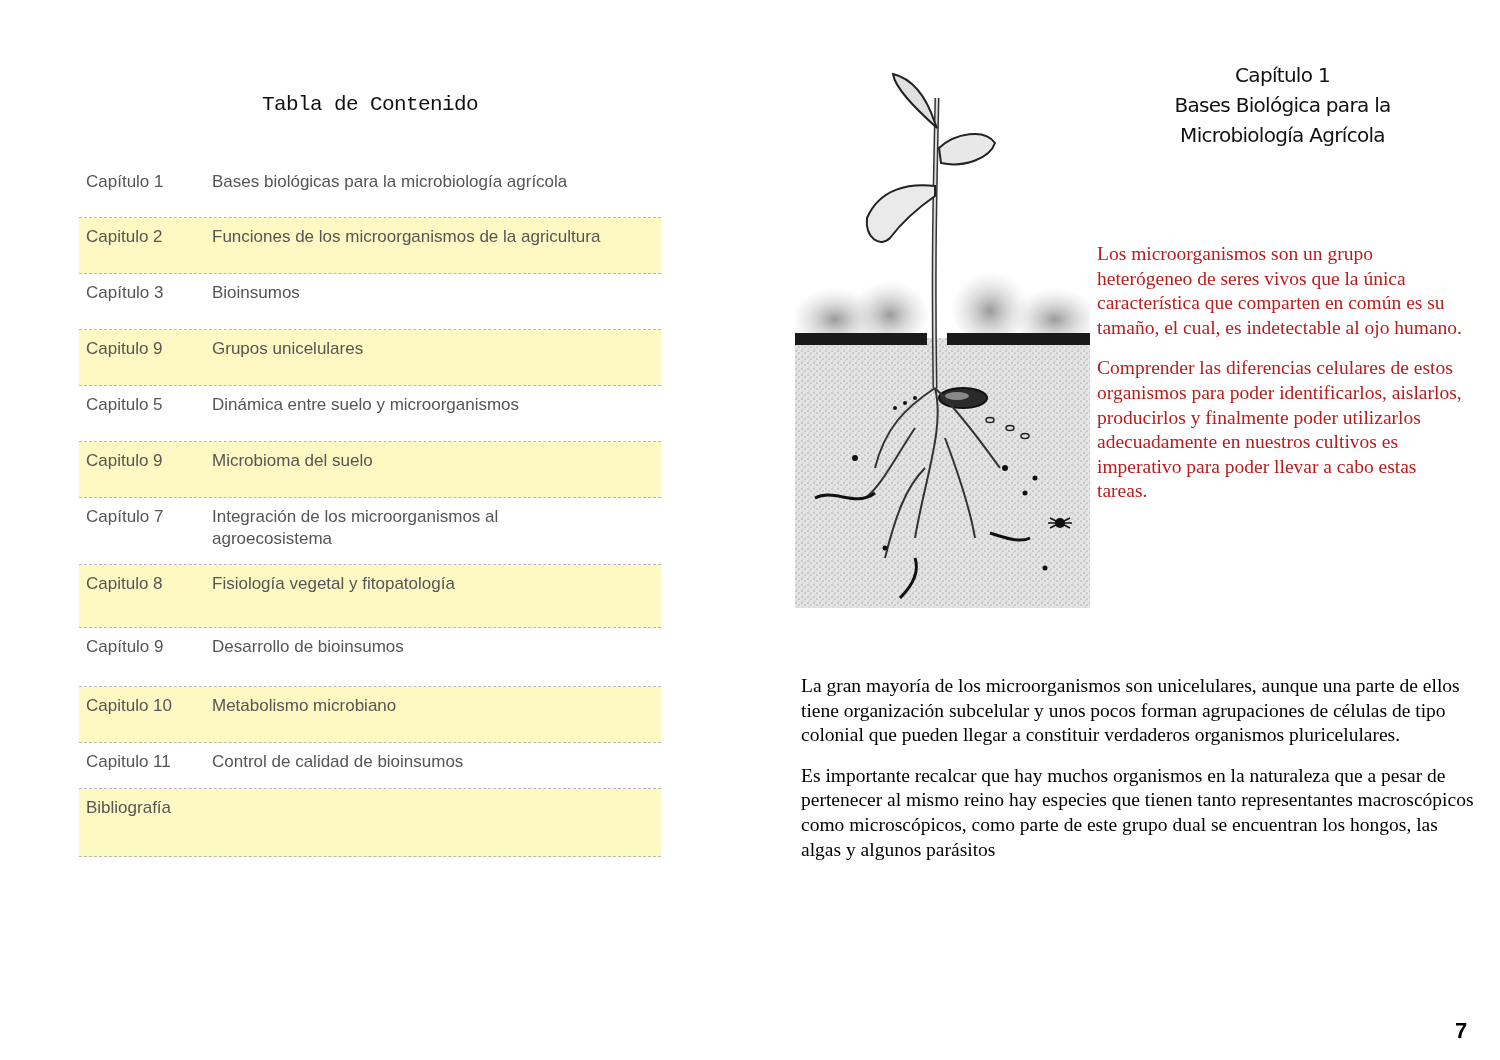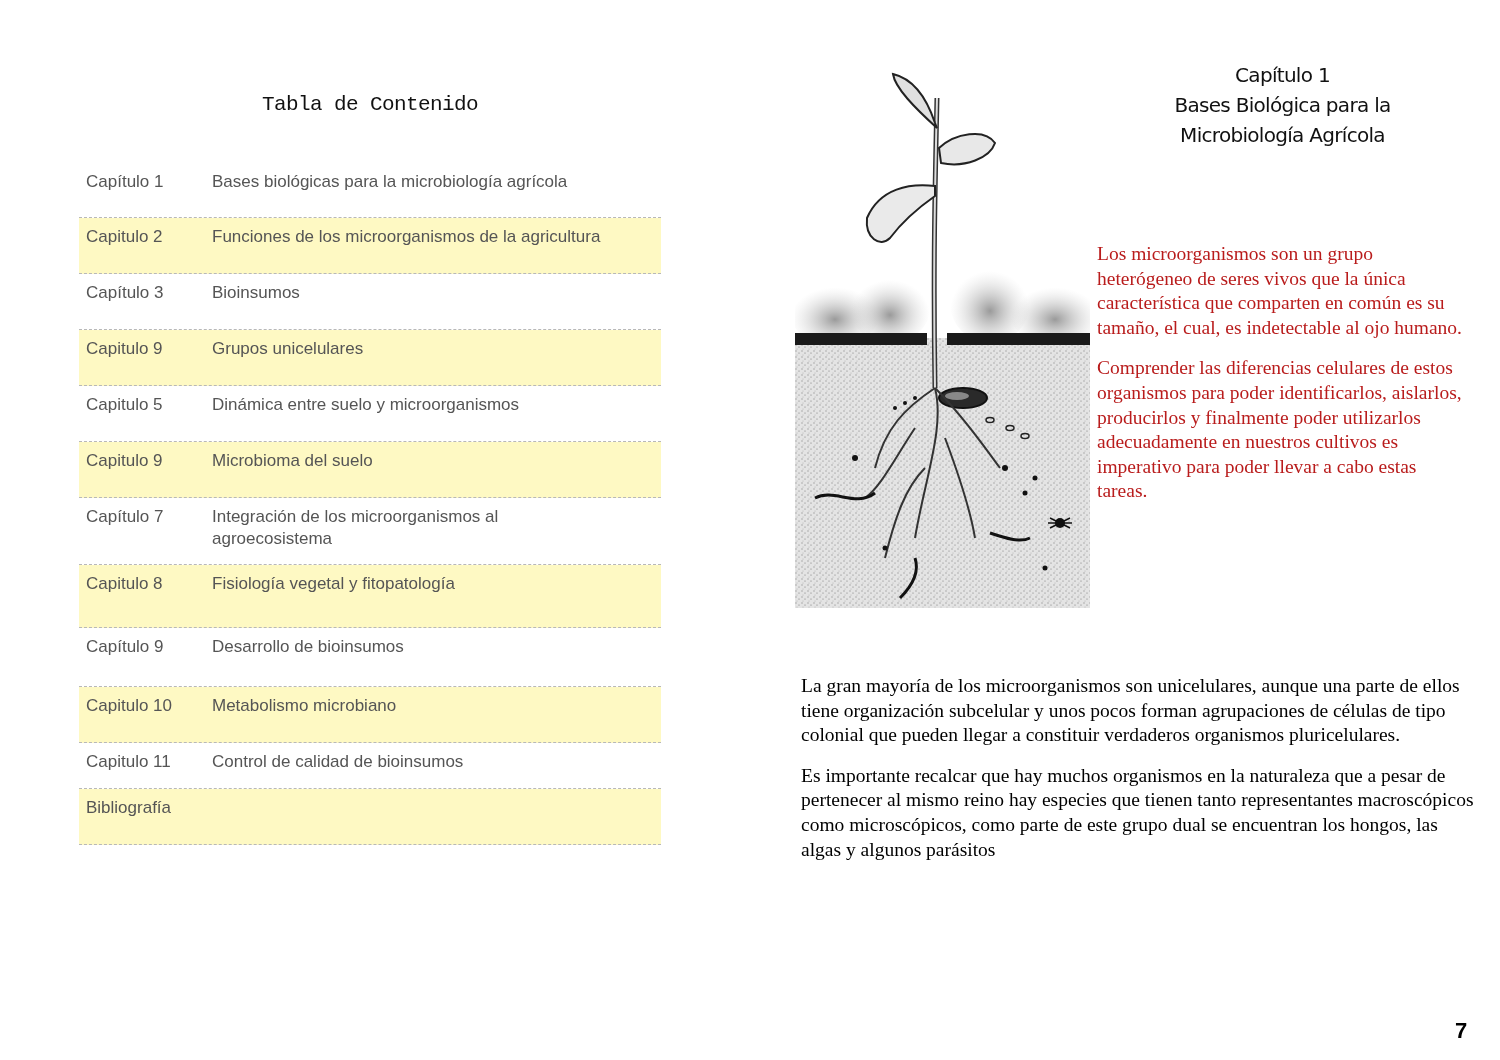--- a/index.html
+++ b/index.html
@@ -86,21 +86,21 @@
       <span class="toc-name">Desarrollo de bioinsumos</span>
     </div>
     <div class="toc-row shaded" style="height:56px">
       <span class="toc-num">Capitulo 10</span>
       <span class="toc-name">Metabolismo microbiano</span>
     </div>
     <div class="toc-row" style="height:46px">
       <span class="toc-num">Capitulo 11</span>
       <span class="toc-name">Control de calidad de bioinsumos</span>
     </div>
-    <div class="toc-row shaded" style="height:56px">
+    <div class="toc-row shaded" style="height:68px">
       <span class="toc-num">Bibliografía</span>
       <span class="toc-name"></span>
     </div>
     <div class="toc-row last" style="height:56px">
       <span class="toc-name"></span>
     </div>
   </div>
 </div>
 
 <div class="page-right">

